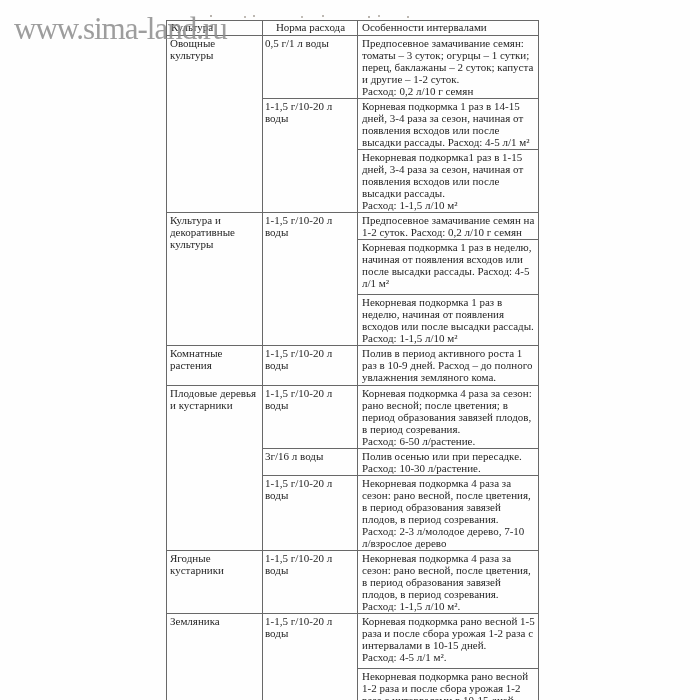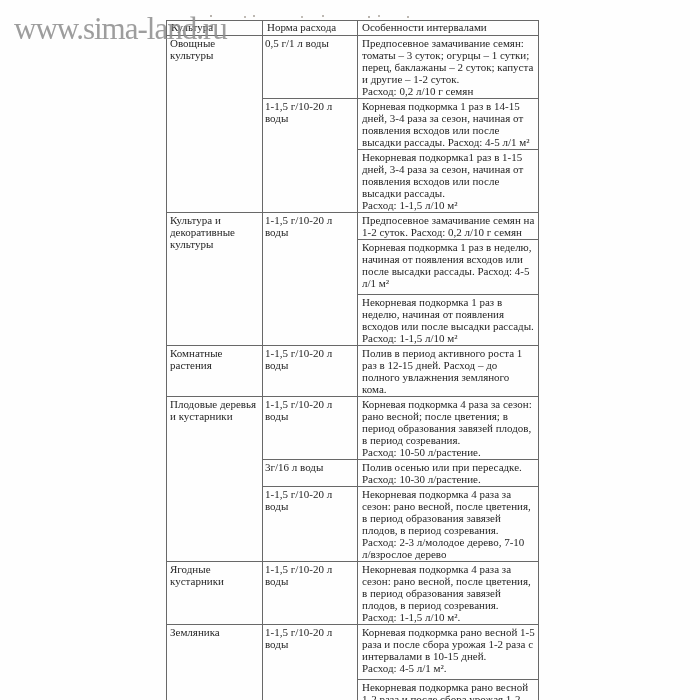--- a/index.html
+++ b/index.html
@@ -14,21 +14,21 @@
   }
   .apptable td,.apptable th{
     border:1px solid #686868;
     vertical-align:top;
     font-size:11px;line-height:12px;font-weight:normal;
     padding:1px 3px 1px 4px;
     white-space:pre-line;
     word-wrap:break-word;
   }
   .apptable th{text-align:left;height:13px;padding-top:0;}
-  .apptable th.c{text-align:left;}
+  .apptable th.c{text-align:center;}
   td.rate{padding:1px 2px;}
   td.culture{padding-left:3px;}
   .watermark{
     position:absolute;left:14px;top:11px;z-index:4;
     font-family:Liberation Serif, serif;
     font-size:31px;letter-spacing:-1px;
     color:#8d8d8d;opacity:0.85;
     pointer-events:none;
   }
   
@@ -83,28 +83,28 @@
         <td class="usage">Корневая подкормка 1 раз в неделю, начиная от появления всходов или после высадки рассады. Расход: 4-5 л/1 м²</td>
       </tr>
       <tr style="height:43px">
         <td class="usage">Некорневая подкормка 1 раз в неделю, начиная от появления всходов или после высадки рассады.
 Расход: 1-1,5 л/10 м²</td>
       </tr>
 
       <tr style="height:40px">
         <td class="culture">Комнатные растения</td>
         <td class="rate">1-1,5 г/10-20 л воды</td>
-        <td class="usage">Полив в период активного роста 1 раз в 12-15 дней. Расход – до полного увлажнения земляного кома.</td>
+        <td class="usage">Полив в период активного роста 1 раз в 10-9 дней. Расход – до полного увлажнения земляного кома.</td>
       </tr>
 
       <tr style="height:57px">
         <td class="culture" rowspan="3">Плодовые деревья и кустарники</td>
         <td class="rate">1-1,5 г/10-20 л воды</td>
         <td class="usage">Корневая подкормка 4 раза за сезон: рано весной; после цветения; в период образования завязей плодов, в период созревания.
-Расход: 10-50 л/растение.</td>
+Расход: 6-50 л/растение.</td>
       </tr>
       <tr style="height:23px">
         <td class="rate">3г/16 л воды</td>
         <td class="usage">Полив осенью или при пересадке.
 Расход: 10-30 л/растение.</td>
       </tr>
       <tr style="height:70px">
         <td class="rate">1-1,5 г/10-20 л воды</td>
         <td class="usage">Некорневая подкормка 4 раза за сезон: рано весной, после цветения, в период образования завязей плодов, в период созревания.
 Расход: 2-3 л/молодое дерево, 7-10 л/взрослое дерево</td>

